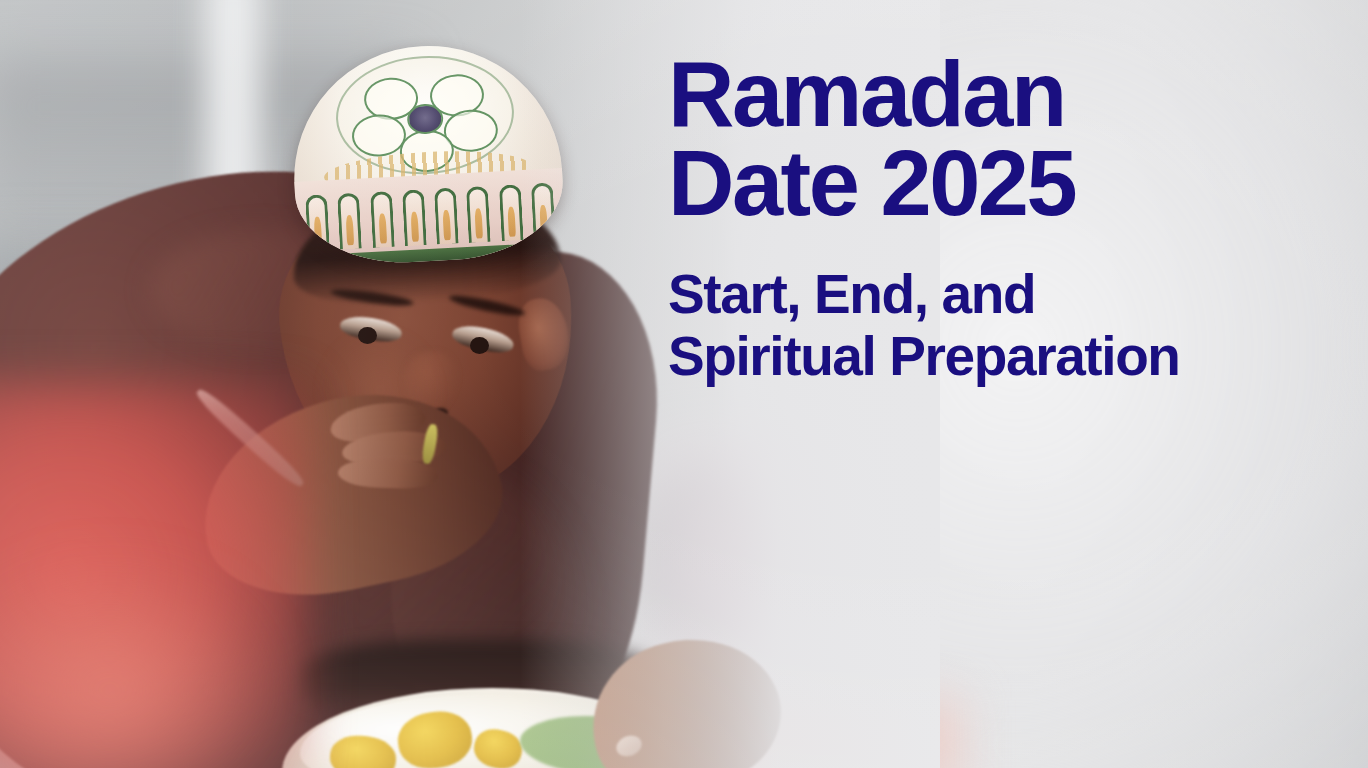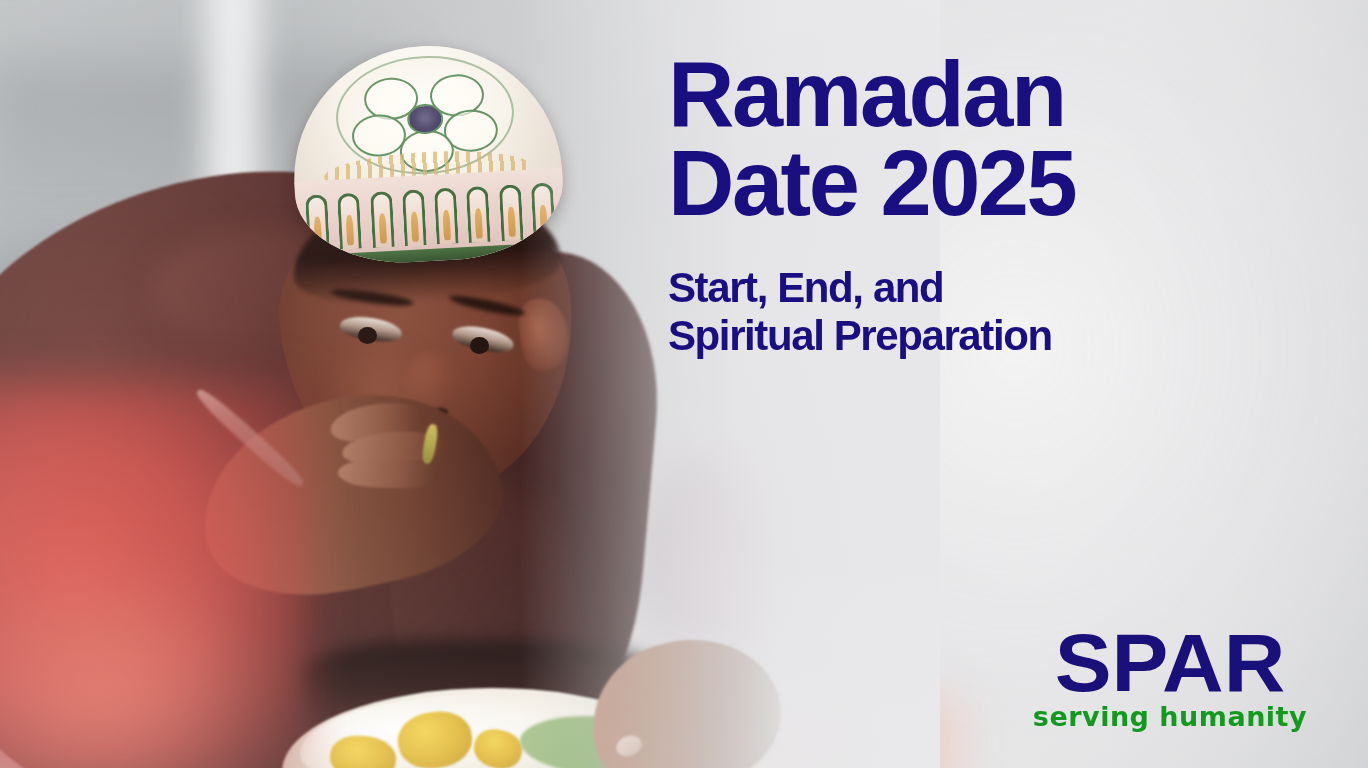--- a/index.html
+++ b/index.html
@@ -352,21 +352,21 @@
     color:#1a0f80;
     font-size:92px;
     line-height:.97;
     font-weight:700;
     letter-spacing:-2.5px;
     white-space:pre-line;
   }
   .subtitle{
     margin-top:36px;
     color:#1a0f80;
-    font-size:42px;
+    font-size:55px;
     line-height:1.12;
     font-weight:700;
     letter-spacing:-1.4px;
     white-space:pre-line;
   }
 
   
   .logo{
     position:absolute; right:48px; bottom:38px;
     text-align:center;
@@ -476,18 +476,14 @@
     <div class="photo-vignette"></div>
   </div>
 
   <div class="copy">
     <div class="title">Ramadan
 Date 2025</div>
     <div class="subtitle">Start, End, and
 Spiritual Preparation</div>
   </div>
 
-  <div class="logo">
-    <div class="logo-word">SPAR</div>
-    <div class="logo-tag">serving humanity</div>
-  </div>
 
 </div>
 
 </body></html>

